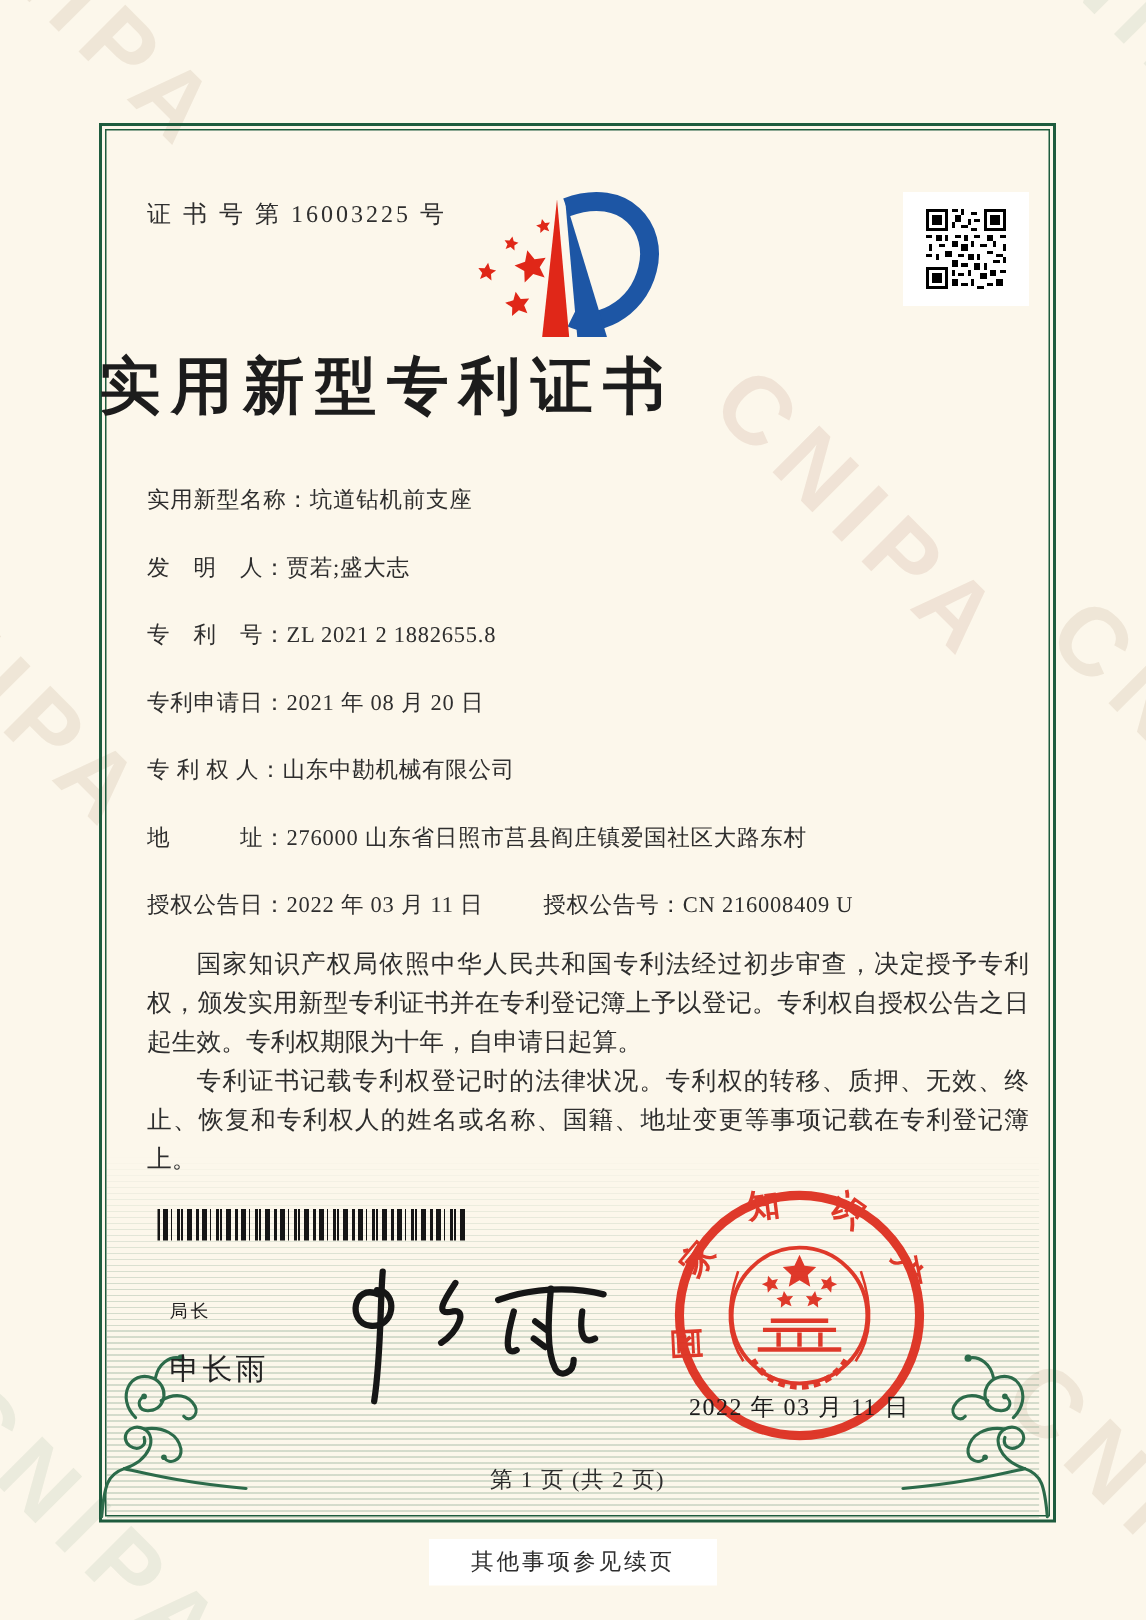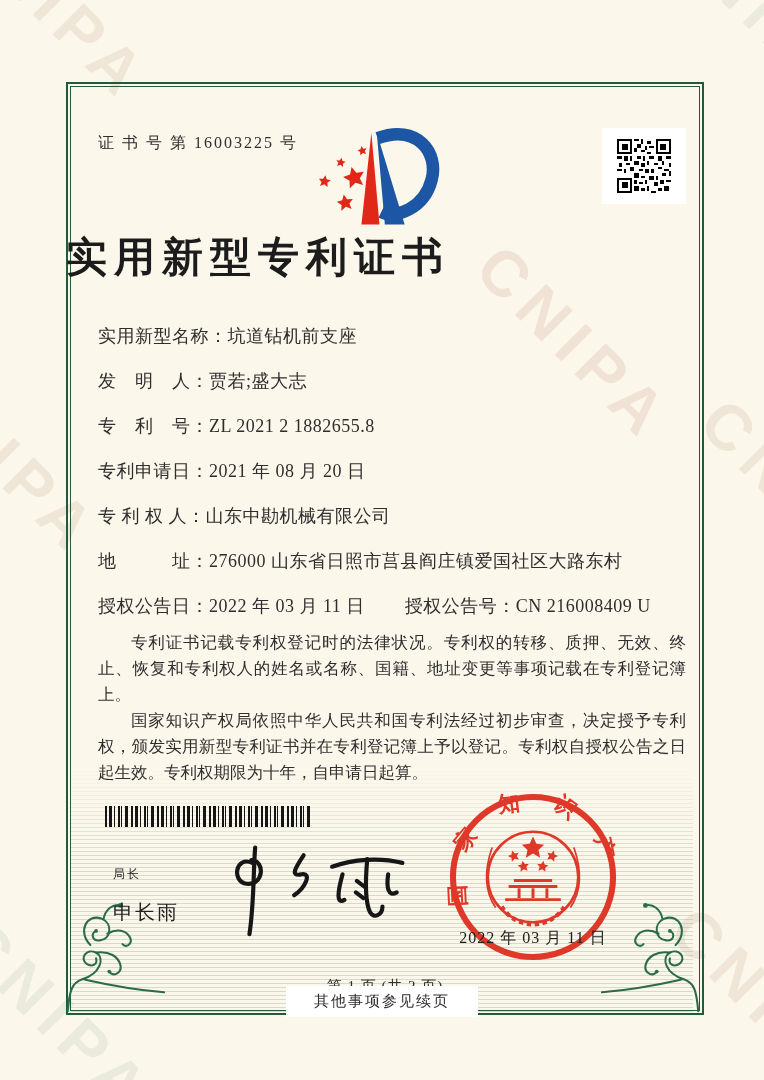--- a/index.html
+++ b/index.html
@@ -36,21 +36,21 @@
 
   
   .abs{position:absolute;z-index:4;}
   .cert-no{left:98px;top:133px;font-size:16px;color:#2f2f2f;letter-spacing:2px;}
   .logo{left:300px;top:122px;}
   .qr{left:602px;top:128px;width:84px;height:76px;background:#fff;display:flex;
       align-items:center;justify-content:center;}
   .title{left:66px;top:230px;width:638px;text-align:left;font-size:41px;font-weight:bold;
          color:#1c1c1c;letter-spacing:7px;}
 
-  .field{left:98px;width:580px;font-size:18px;color:#2e2e2e;letter-spacing:0.5px;white-space:nowrap;}
+  .field{left:98px;width:580px;font-size:15px;color:#2e2e2e;letter-spacing:0.5px;white-space:nowrap;}
   .f0{top:324px;} .f1{top:369px;} .f2{top:414px;} .f3{top:459px;} .f4{top:504px;} .f5{top:549px;}
   .f6{top:594px;}
   .grant-no-group{margin-left:40px;}
 
   .body-text{left:98px;top:630px;width:588px;font-size:16.5px;line-height:26px;color:#2e2e2e;
              text-align:justify;}
   .body-text p{margin:0;text-indent:2em;}
 
   .barcode{left:105px;top:806px;width:206px;height:21px;
     background:repeating-linear-gradient(90deg,
@@ -64,21 +64,21 @@
   .director-title{left:113px;top:866px;font-size:12px;color:#222;letter-spacing:2px;}
   .director-name{left:113px;top:899px;font-size:20px;color:#222;letter-spacing:2px;}
   .signature{left:220px;top:842px;}
 
   .seal{left:446px;top:790px;width:174px;height:174px;opacity:0.93;}
   .seal-date{left:438px;top:928px;width:190px;text-align:center;font-size:16px;color:#1c1c1c;
              letter-spacing:1px;z-index:5;}
 
   .page-info{left:66px;top:977px;width:638px;text-align:center;font-size:15px;color:#2e2e2e;
              letter-spacing:1px;}
-  .footer-note{left:0;top:986px;width:764px;text-align:center;}
+  .footer-note{left:0;top:1026px;width:764px;text-align:center;}
   .footer-note span{display:inline-block;background:#ffffff;padding:6px 28px;font-size:15px;
              color:#2e2e2e;letter-spacing:2px;}
 </style>
 </head>
 <body>
 
 <div class="page">
 
   <div class="wm wm1">CNIPA</div>
   <div class="wm wm2 green">CNIPA</div>
@@ -158,22 +158,22 @@
   <div class="abs field f1"><span>发　明　人：</span><span>贾若;盛大志</span></div>
   <div class="abs field f2"><span>专　利　号：</span><span>ZL 2021 2 1882655.8</span></div>
   <div class="abs field f3"><span>专利申请日：</span><span>2021 年 08 月 20 日</span></div>
   <div class="abs field f4"><span>专 利 权 人：</span><span>山东中勘机械有限公司</span></div>
   <div class="abs field f5"><span>地　　　址：</span><span>276000  山东省日照市莒县阎庄镇爱国社区大路东村</span></div>
   <div class="abs field f6">
     <span>授权公告日：</span><span>2022 年 03 月 11 日</span><span class="grant-no-group">授权公告号：</span><span>CN 216008409 U</span>
   </div>
 
   <div class="abs body-text">
+    <p>国家知识产权局依照中华人民共和国专利法经过初步审查，决定授予专利权，颁发实用新型专利证书并在专利登记簿上予以登记。专利权自授权公告之日起生效。专利权期限为十年，自申请日起算。</p>
     <p>专利证书记载专利权登记时的法律状况。专利权的转移、质押、无效、终止、恢复和专利权人的姓名或名称、国籍、地址变更等事项记载在专利登记簿上。</p>
-    <p>国家知识产权局依照中华人民共和国专利法经过初步审查，决定授予专利权，颁发实用新型专利证书并在专利登记簿上予以登记。专利权自授权公告之日起生效。专利权期限为十年，自申请日起算。</p>
   </div>
 
   <div class="abs barcode"></div>
 
   <div class="abs director-title">局长</div>
   <div class="abs director-name">申长雨</div>
   <svg class="abs signature" width="190" height="95" viewBox="0 0 200 100">
     <g stroke="#161616" stroke-width="4.4" fill="none" stroke-linecap="round" stroke-linejoin="round">
       <path d="M34 22 C 16 14 12 42 28 44 C 46 46 48 20 33 19"></path>
       <path d="M37 6 C 35 30 36 64 31 97"></path>

